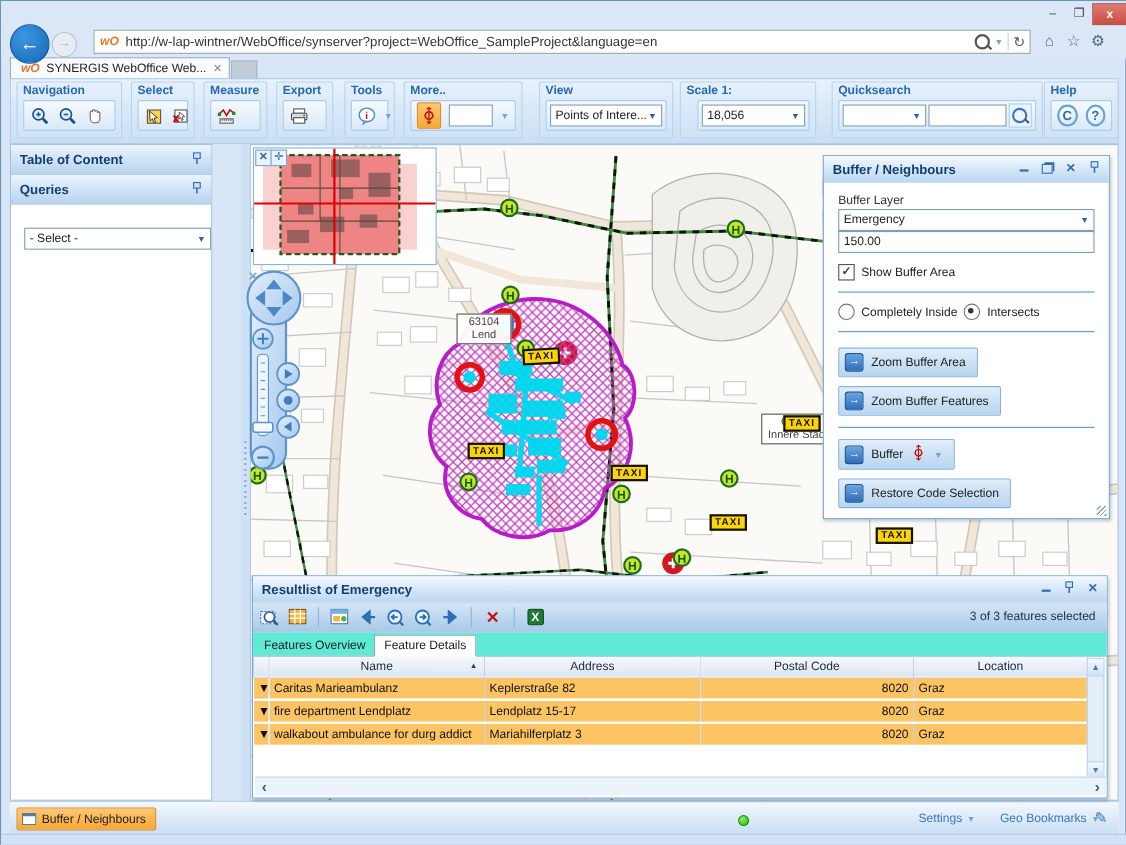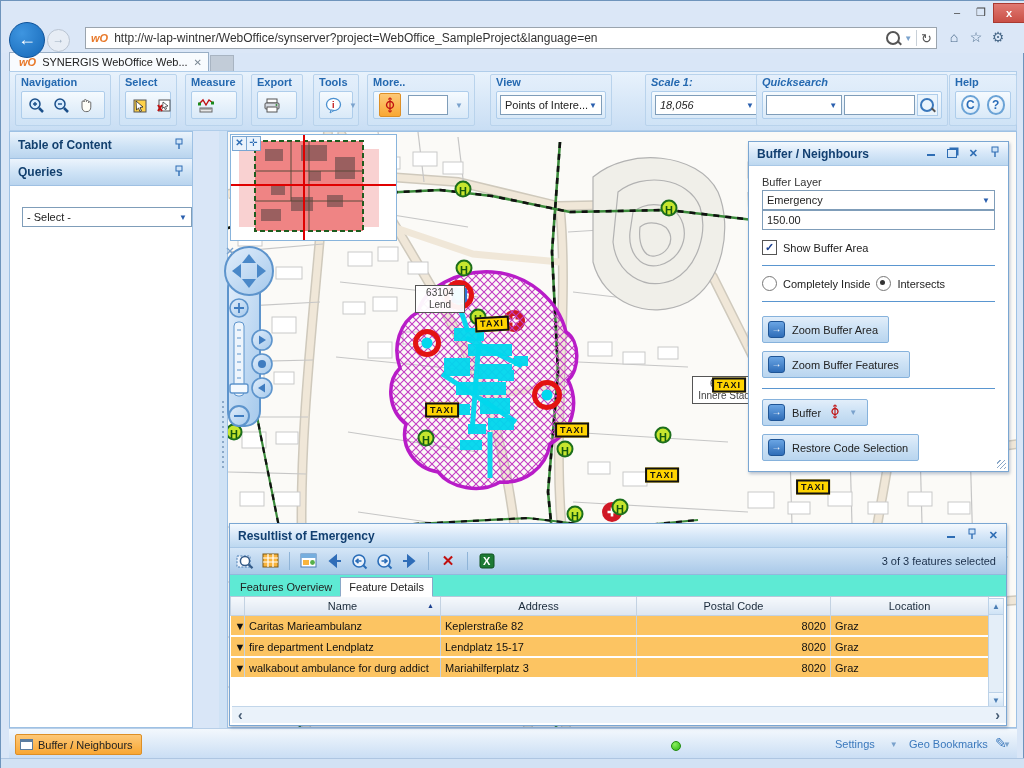--- a/index.html
+++ b/index.html
@@ -89,21 +89,21 @@
   td.gut{width:14px;padding:0;text-align:center;color:#7a93ad;font-size:7px;}
   .sortasc{position:absolute;right:6px;top:5px;font-size:7px;color:#1a3f8f;}
   .vscroll{position:absolute;right:2px;top:74px;width:16px;height:111px;background:#e4eef8;border:1px solid #bcd2e8;box-sizing:border-box;}
   .varrow{width:14px;height:15px;background:linear-gradient(#f2f8fd,#cfe3f6);border-bottom:1px solid #bcd2e8;color:#4a7db4;font-size:8px;text-align:center;line-height:15px;}
   .hscroll{position:absolute;left:2px;bottom:2px;width:774px;height:17px;background:#eaf2fa;border-top:1px solid #c2d6ea;display:flex;align-items:center;justify-content:space-between;padding:0 6px;box-sizing:border-box;color:#445a72;font-size:14px;font-weight:bold;}
 
   
   .statusbar{left:8px;top:727px;width:1008px;height:30px;background:linear-gradient(#f3f8fd,#cadef4);border-top:1px solid #b8cfe8;box-sizing:border-box;}
   .taskbtn{left:6px;top:5px;height:19px;background:linear-gradient(#fdc878,#f9a733);border:1px solid #dd8f26;border-radius:2px;display:inline-flex;align-items:center;gap:5px;padding:0 8px 0 4px;font-size:11px;color:#222;}
   .winico{width:13px;height:11px;background:#fff;border:1px solid #5a7ca0;box-sizing:border-box;border-top:3px solid #5a7ca0;}
-  .sblink{color:#3a78bc;font-size:11px;display:inline-flex;align-items:center;gap:15px;}
+  .sblink{color:#3a78bc;font-size:11px;display:inline-flex;align-items:center;gap:4px;}
   .greendot{width:8px;height:8px;border-radius:50%;background:radial-gradient(circle at 35% 30%,#8af05e,#2cb512);border:1px solid #1e8a0c;}
   .bottomframe{left:0;top:757px;width:1024px;height:11px;background:#d2e2f4;border-top:1px solid #aec6e2;}
 
   svg text{font-family:"Liberation Sans",sans-serif;}
 </style>
 </head>
 <body>
 
 <div class="win abs">
 
@@ -245,31 +245,31 @@
   <div class="tgroup abs" style="left:489px;width:122px;">
     <div class="tgh">View</div>
     <div class="tgrow" style="padding:0 3px;">
       <span class="sel" style="width:108px;">
           <span>Points of Intere...</span>
           <span class="caret">▼</span>
         </span>
     </div>
   </div>
 
-  <div class="tgroup abs" style="left:644px;width:124px;font-style:italic;">
+  <div class="tgroup abs" style="left:617px;width:124px;">
     <div class="tgh">Scale 1:</div>
-    <div class="tgrow" style="padding:0 3px;">
+    <div class="tgrow" style="padding:0 3px;margin-left:10px;">
       <span class="sel" style="width:110px;justify-content:flex-end;">
           <span style="margin-right:4px;">18,056</span>
           <span class="caret">▼</span>
         </span>
     </div>
   </div>
 
-  <div class="tgroup abs" style="left:755px;width:192px;font-style:italic;">
+  <div class="tgroup abs" style="left:755px;width:192px;">
     <div class="tgh">Quicksearch</div>
     <div class="tgrow" style="padding:0 3px;gap:2px;">
       <span class="sel" style="width:78px;">
           <span class="caret">▼</span>
         </span>
       <span class="inp" style="width:72px;"></span>
       <span class="ticon" style="border:1px solid #aecdeb;background:#eaf4fc;width:20px;height:20px;">
           <span class="mag" style="border-color:#3a78bc;"></span>
         </span>
     </div>

